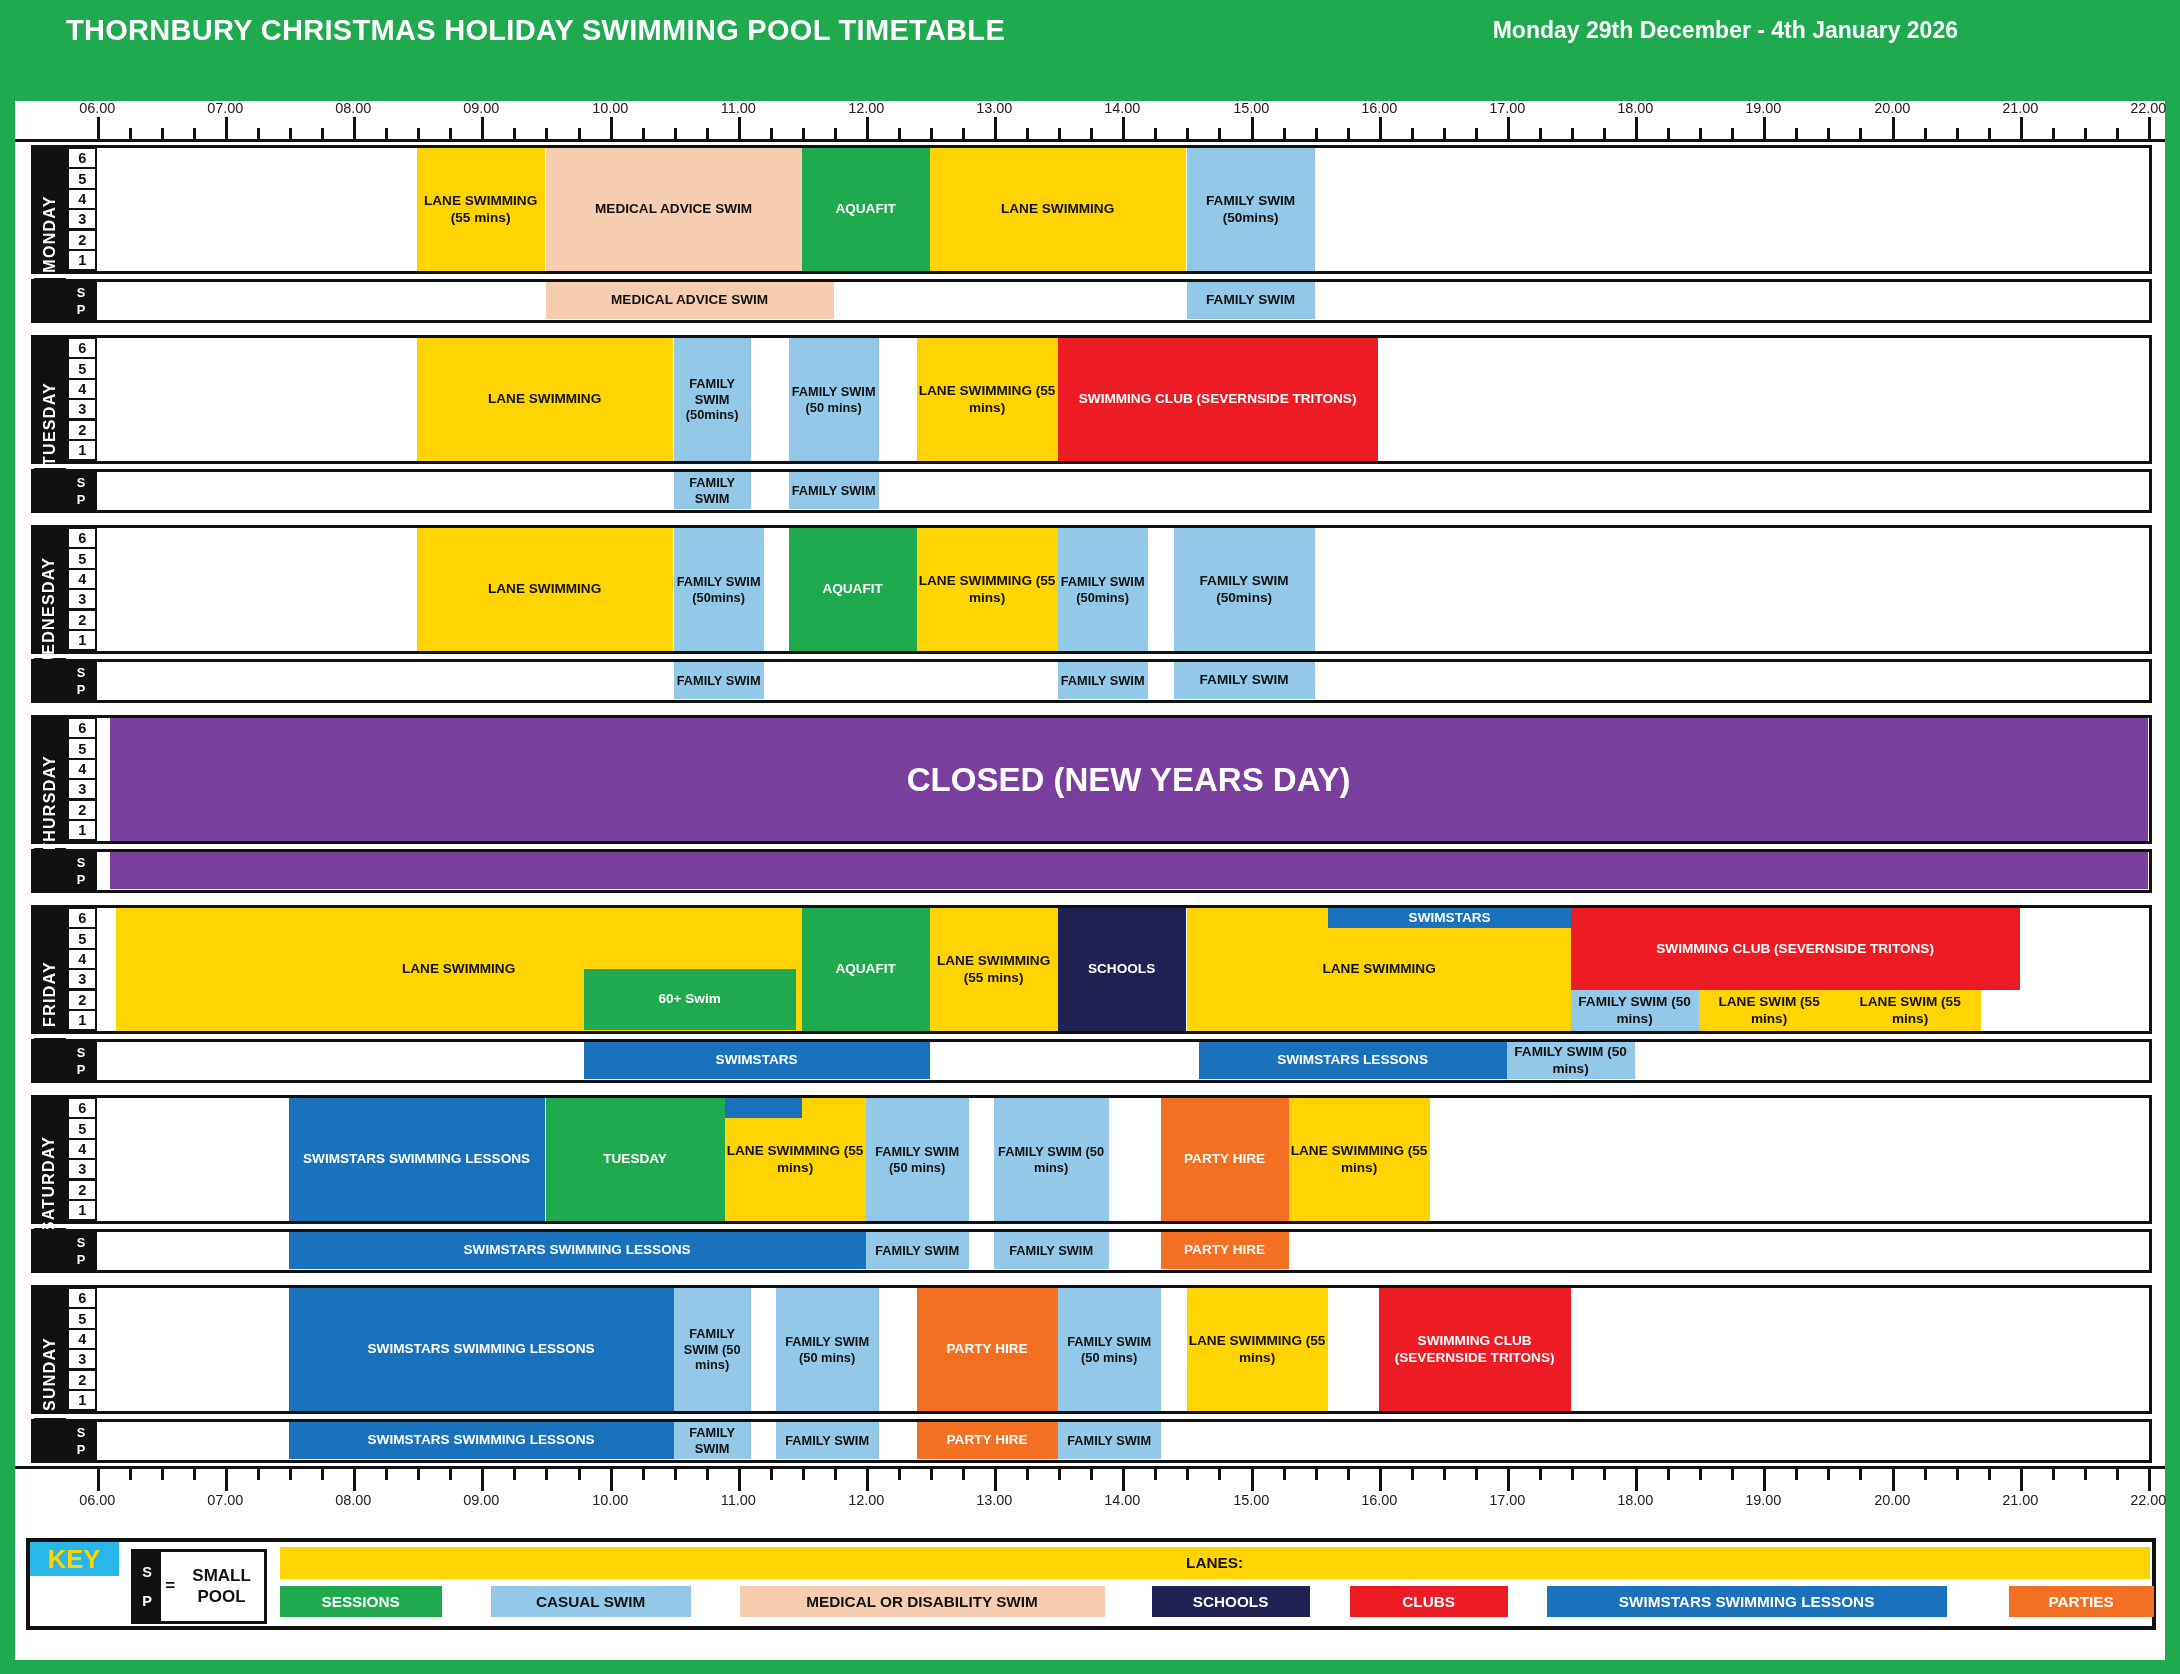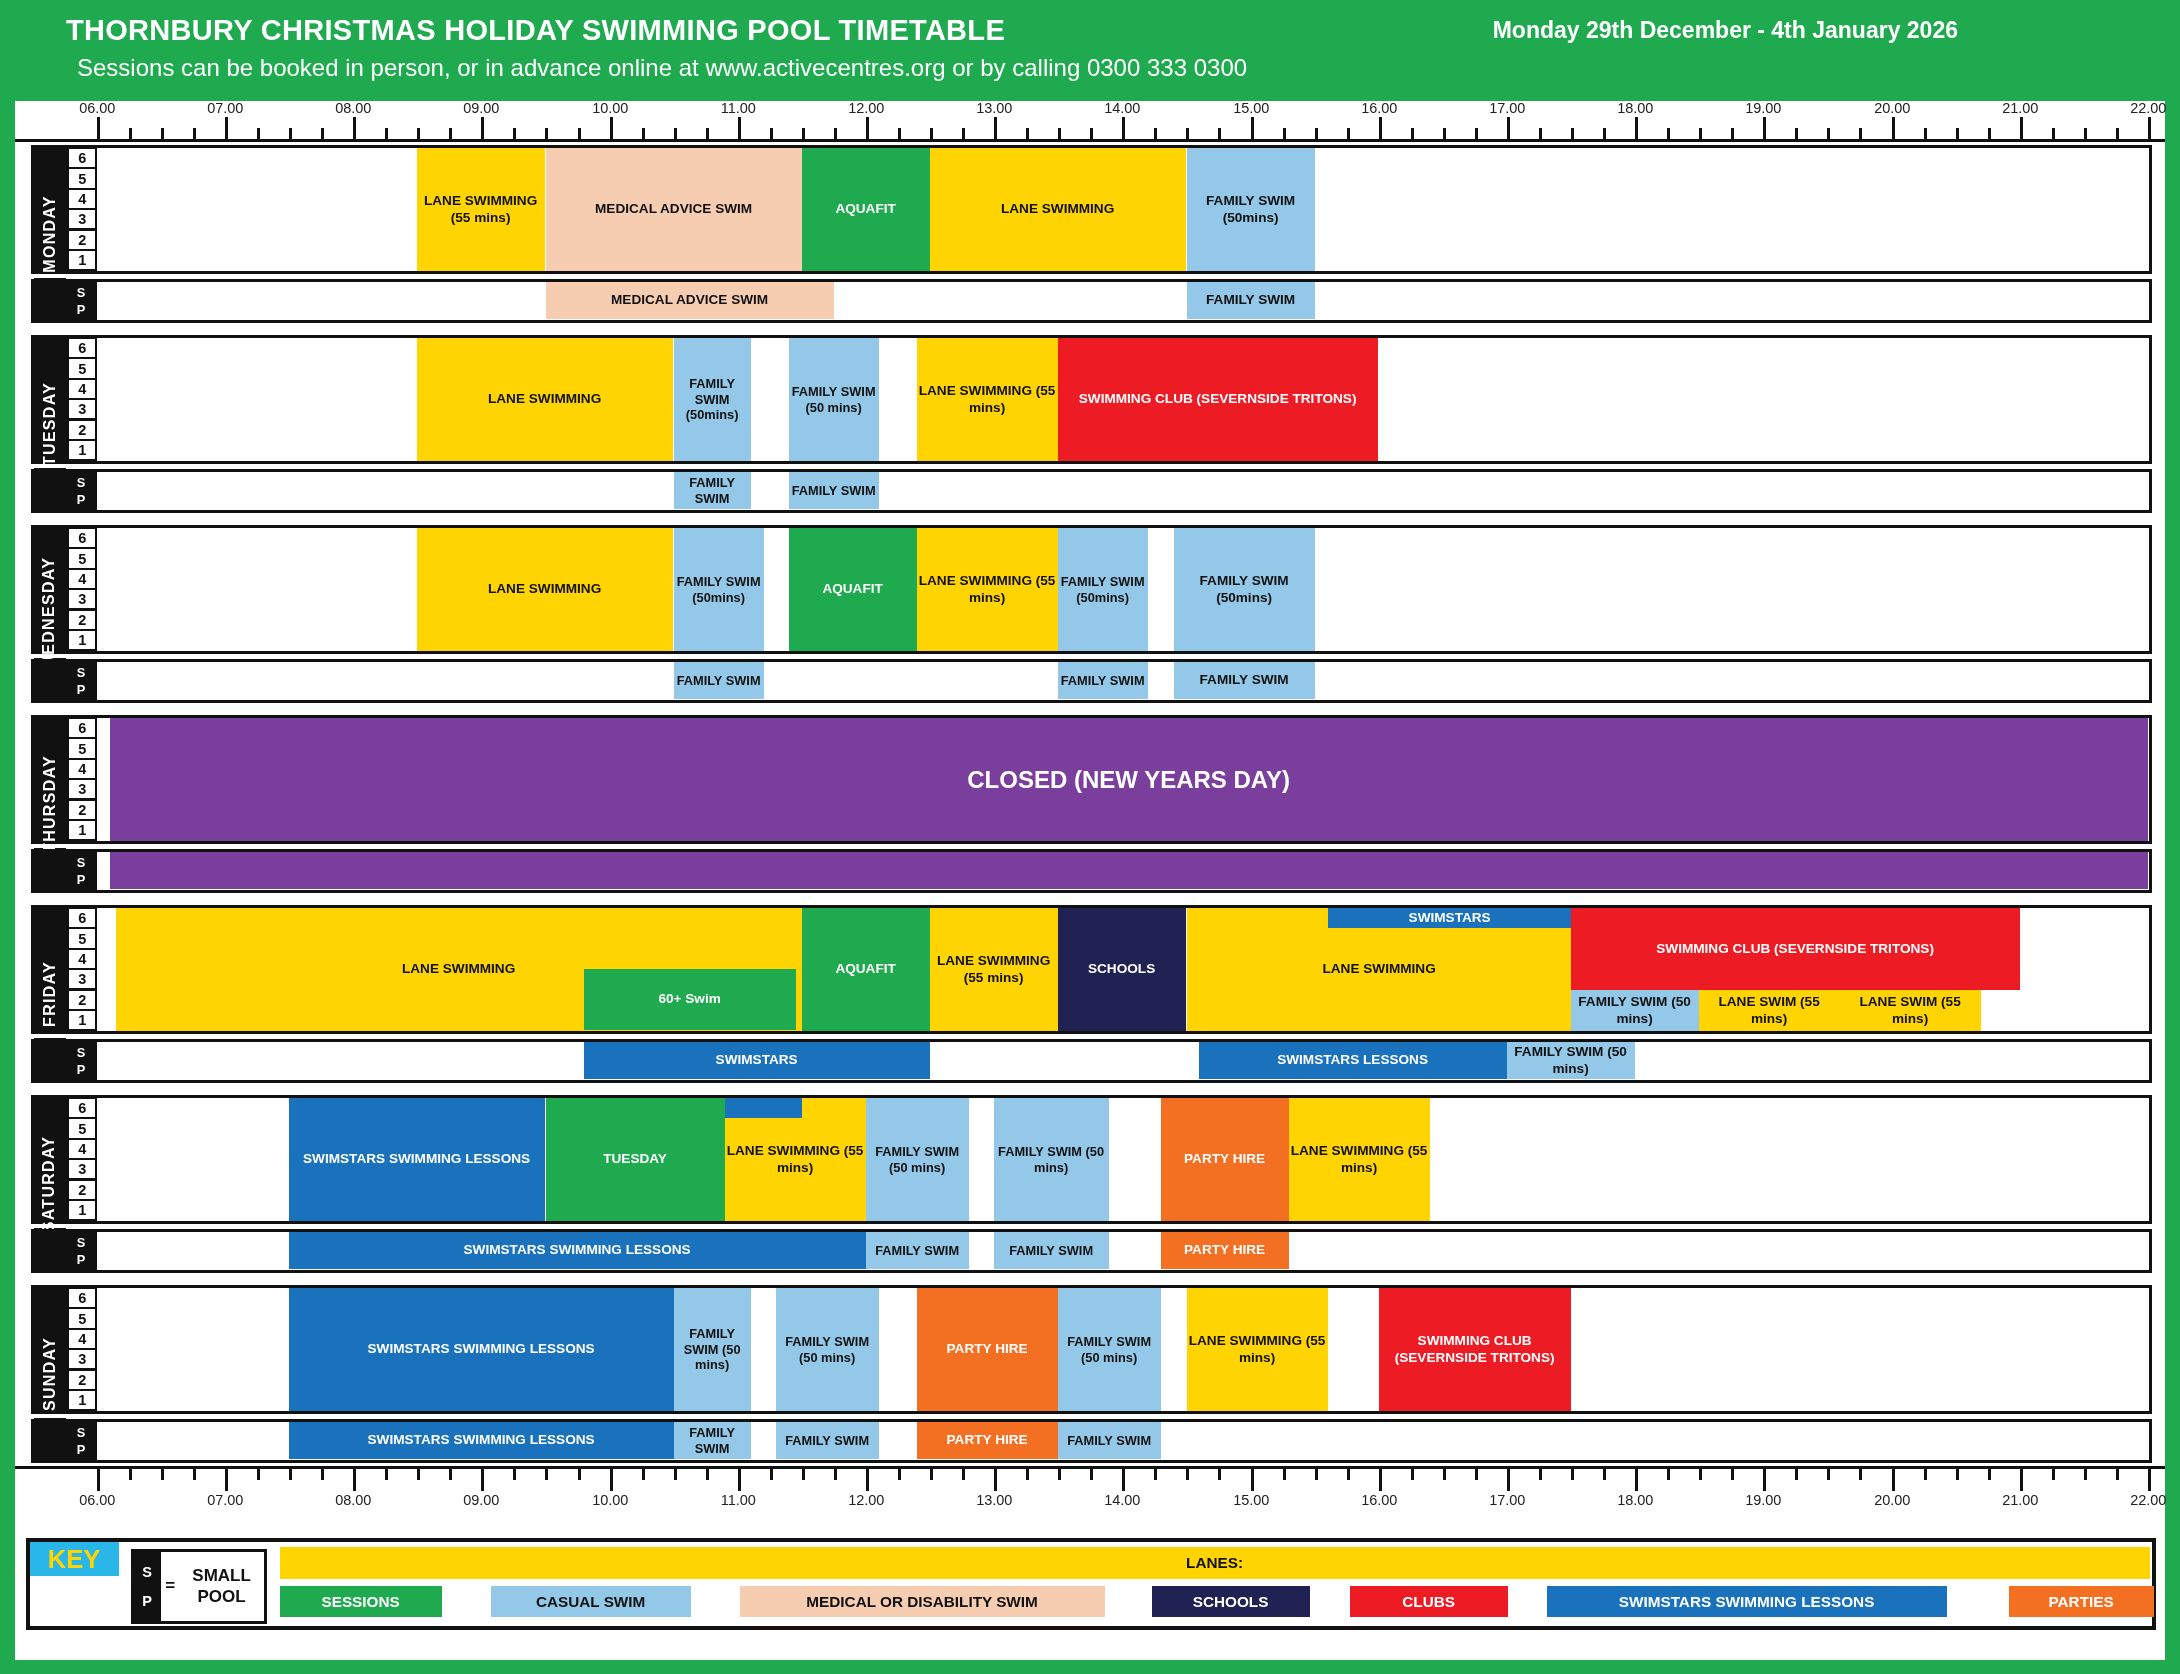--- a/index.html
+++ b/index.html
@@ -64,21 +64,21 @@
   .blk {
     position:absolute;
     display:flex; align-items:center; justify-content:center;
     text-align:center;
     font-size:13.6px; font-weight:bold;
     line-height:1.25;
     padding:0.9px 1.7px;
     overflow:hidden;
   }
   .blk.sm { font-size:12.8px; }
-  .blk.big { font-size:24px; font-weight:bold; }
+  .blk.big { font-size:33px; font-weight:bold; }
 
   .sp-sep { position:absolute; left:0; width:2121px; height:4.3px; background:#fff; }
 
   
   #keybox {
     position:absolute; left:25.6px; top:1538px;
     width:2130px; height:92px;
     border:4.3px solid #111; background:#fff;
   }
   #keyword {
@@ -110,21 +110,20 @@
     display:flex; align-items:center; justify-content:center;
     font-size:15.3px; font-weight:bold; text-align:center; white-space:nowrap;
   }
 </style>
 </head>
 <body>
 
 <div id="header">
   <div id="title">THORNBURY CHRISTMAS HOLIDAY SWIMMING POOL TIMETABLE</div>
   <div id="daterange">Monday 29th December - 4th January 2026</div>
-  <div id="subtitle">Sessions can be booked in person, or in advance online at www.activecentres.org or by calling 0300 333 0300</div>
 </div>
 
 <div id="sheet">
   <div class="ruler top" id="ruler-top" style="top: 0px;">
       <div class="axisline"></div>
       <div class="tick major" style="left: 82px;"></div>
       <div class="tick minor" style="left: 114px;"></div>
       <div class="tick minor" style="left: 146px;"></div>
       <div class="tick minor" style="left: 178px;"></div>
       <div class="tlabel" style="left: 82px;">06.00</div>

